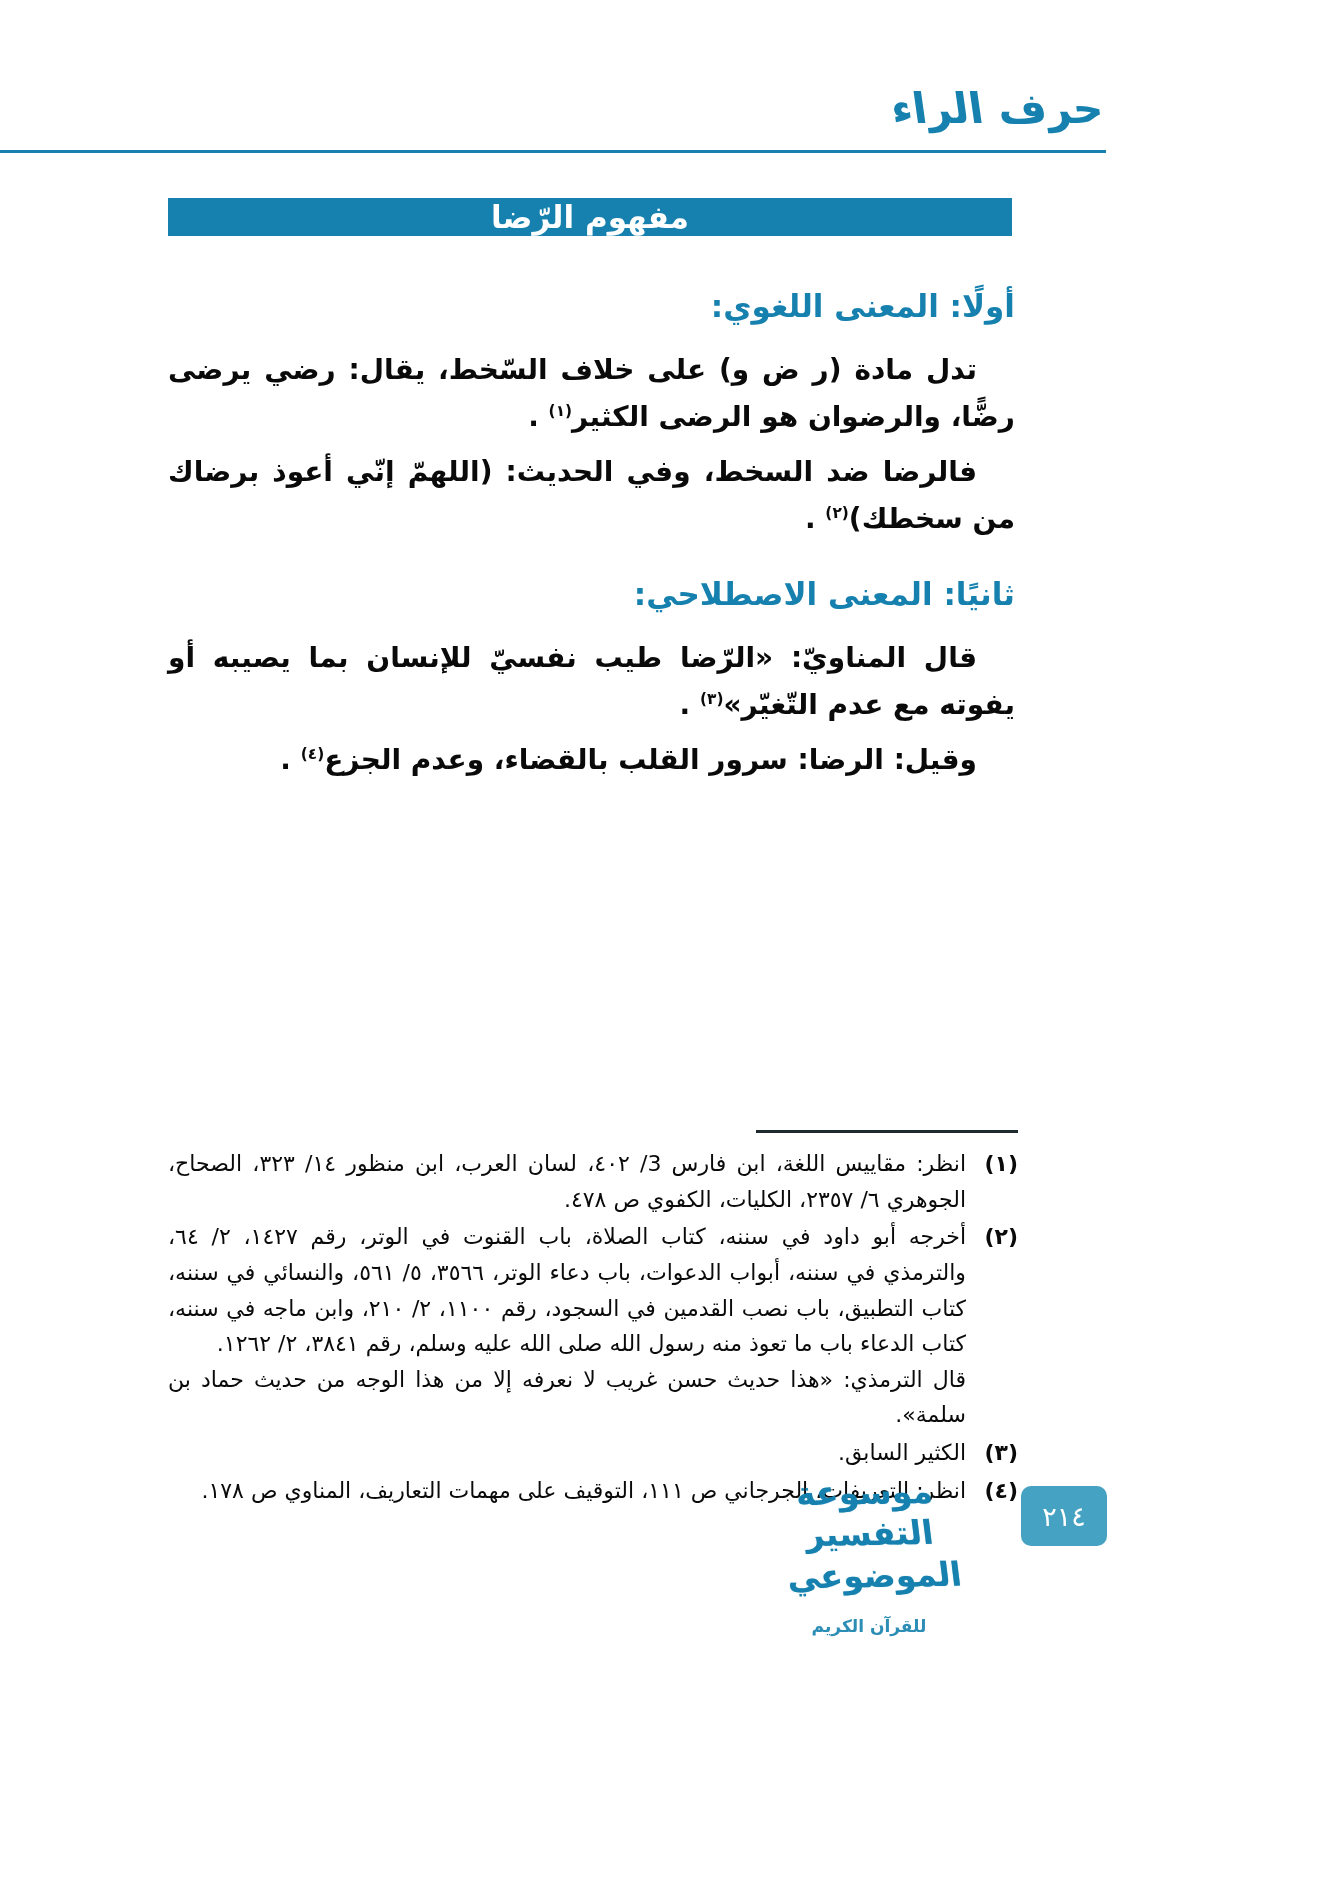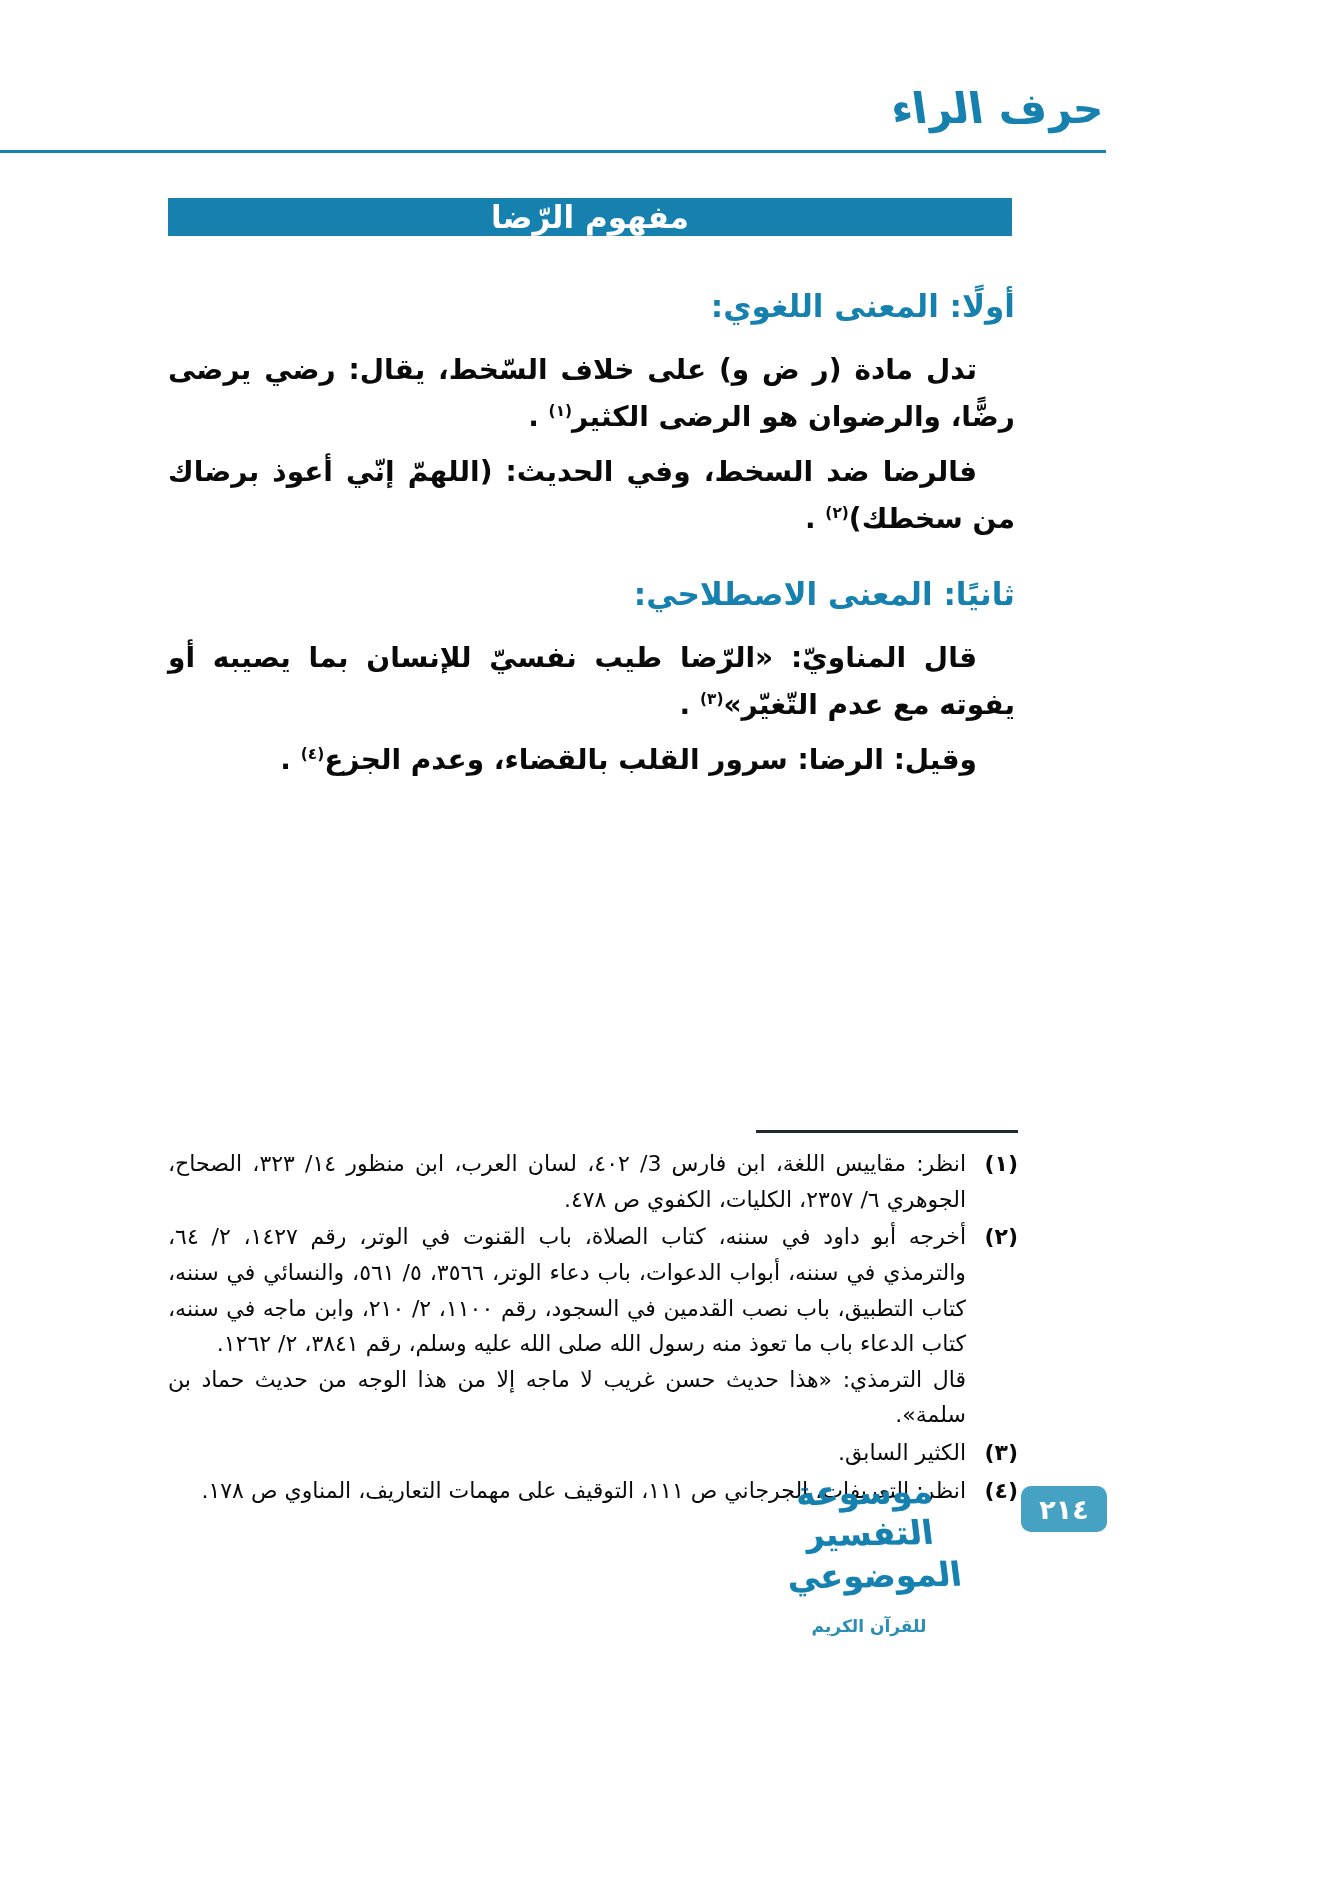--- a/index.html
+++ b/index.html
@@ -95,25 +95,25 @@
     text-shadow:0 0 1px rgba(22,129,174,.5);
   }
   .logo-line2{
     font-size:17px;font-weight:bold;
     margin-top:20px;letter-spacing:2px;
     opacity:.9;
   }
 
   
   .page-badge{
-    position:absolute;top:1486px;left:1021px;width:86px;height:46px;
+    position:absolute;top:1486px;left:1021px;width:86px;height:60px;
     background:var(--badge);
     border-radius:10px;
     display:flex;align-items:center;justify-content:center;
-    color:#ffffff;font-size:27px;font-weight:bold;
+    color:#ffffff;font-size:27px;font-weight:normal;
   }
 </style>
 </head>
 <body>
 
 <div class="page">
 
   <div class="running-head">حرف الراء</div>
   <div class="top-rule"></div>
 
@@ -146,21 +146,21 @@
       <span class="fn-marker">(١)</span>
       <div class="fn-text">
         <p>انظر: مقاييس اللغة، ابن فارس 3/ ٤٠٢، لسان العرب، ابن منظور ١٤/ ٣٢٣، الصحاح، الجوهري ٦/ ٢٣٥٧، الكليات، الكفوي ص ٤٧٨.</p>
       </div>
     </div>
 
     <div class="footnote">
       <span class="fn-marker">(٢)</span>
       <div class="fn-text">
         <p>أخرجه أبو داود في سننه، كتاب الصلاة، باب القنوت في الوتر، رقم ١٤٢٧، ٢/ ٦٤، والترمذي في سننه، أبواب الدعوات، باب دعاء الوتر، ٣٥٦٦، ٥/ ٥٦١، والنسائي في سننه، كتاب التطبيق، باب نصب القدمين في السجود، رقم ١١٠٠، ٢/ ٢١٠، وابن ماجه في سننه، كتاب الدعاء باب ما تعوذ منه رسول الله صلى الله عليه وسلم، رقم ٣٨٤١، ٢/ ١٢٦٢.</p>
-        <p>قال الترمذي: «هذا حديث حسن غريب لا ماجه إلا من هذا الوجه من حديث حماد بن سلمة».</p>
+        <p>قال الترمذي: «هذا حديث حسن غريب لا نعرفه إلا من هذا الوجه من حديث حماد بن سلمة».</p>
       </div>
     </div>
 
     <div class="footnote">
       <span class="fn-marker">(٣)</span>
       <div class="fn-text">
         <p>الكثير السابق.</p>
       </div>
     </div>
 

